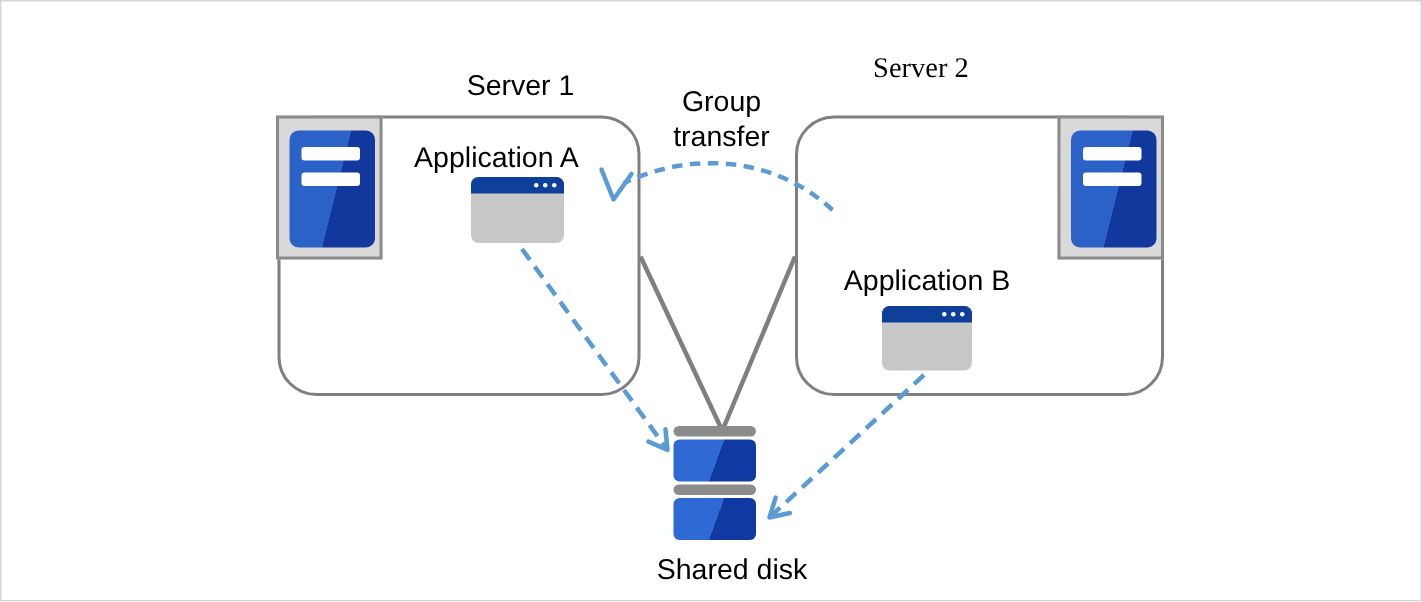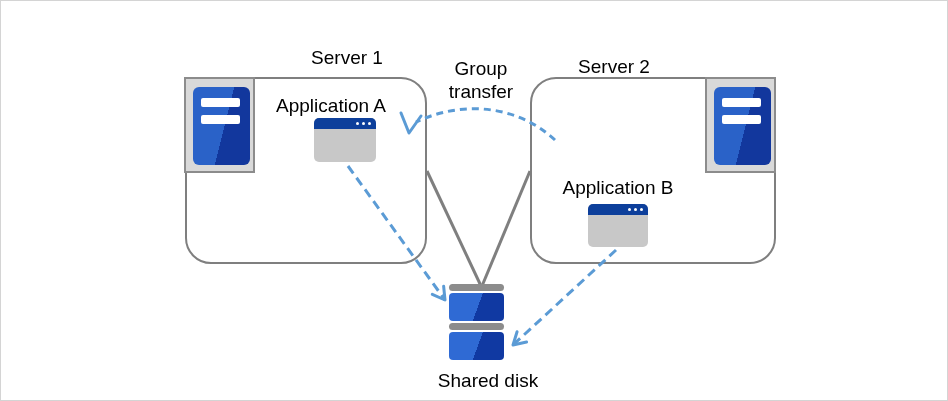--- a/index.html
+++ b/index.html
@@ -153,19 +153,19 @@
   </svg>
 
   <div class="disk">
     <div class="disk-bar" style="top:0;"></div>
     <div class="disk-platter" style="top:9px;"></div>
     <div class="disk-bar" style="top:39px;"></div>
     <div class="disk-platter" style="top:48px;"></div>
   </div>
 
   <div class="label" style="left:276px;top:45px;width:140px;">Server 1</div>
-  <div class="label" style="left:543px;top:54px;width:140px;">Server 2</div>
+  <div class="label" style="left:543px;top:33px;width:140px;font-family:Liberation Serif, serif;">Server 2</div>
   <div class="label wrap" style="left:430px;top:56px;width:100px;">Group transfer</div>
   <div class="label" style="left:250px;top:93px;width:160px;">Application A</div>
   <div class="label" style="left:407px;top:368px;width:160px;">Shared disk</div>
   <div class="label" style="left:537px;top:175px;width:160px;">Application B</div>
 
 </div>
 
 </body></html>

